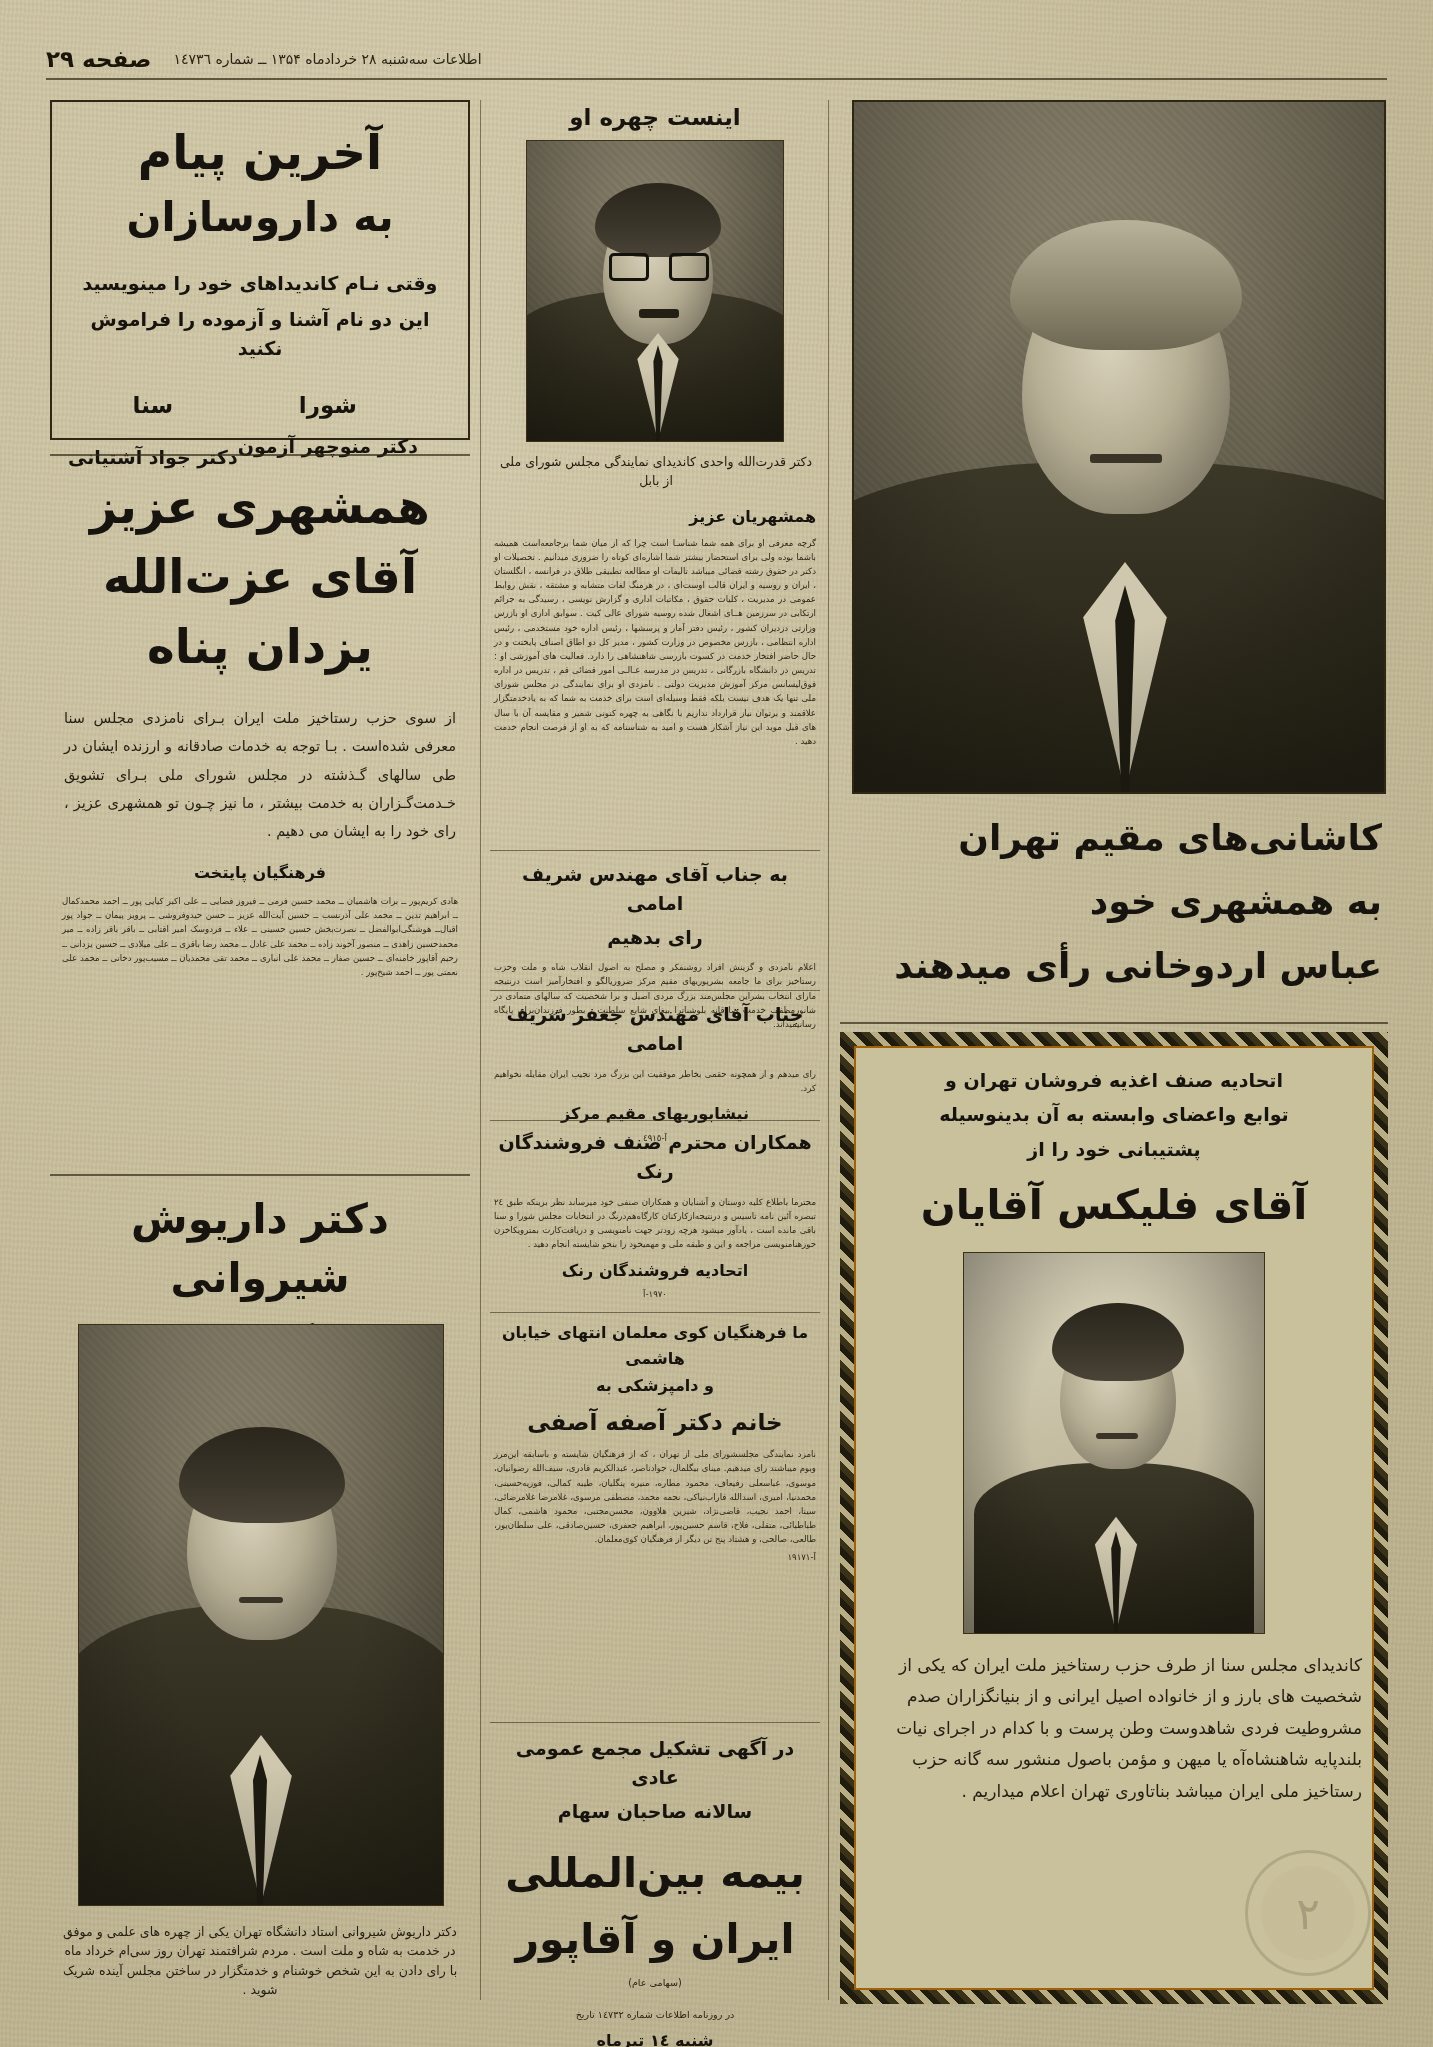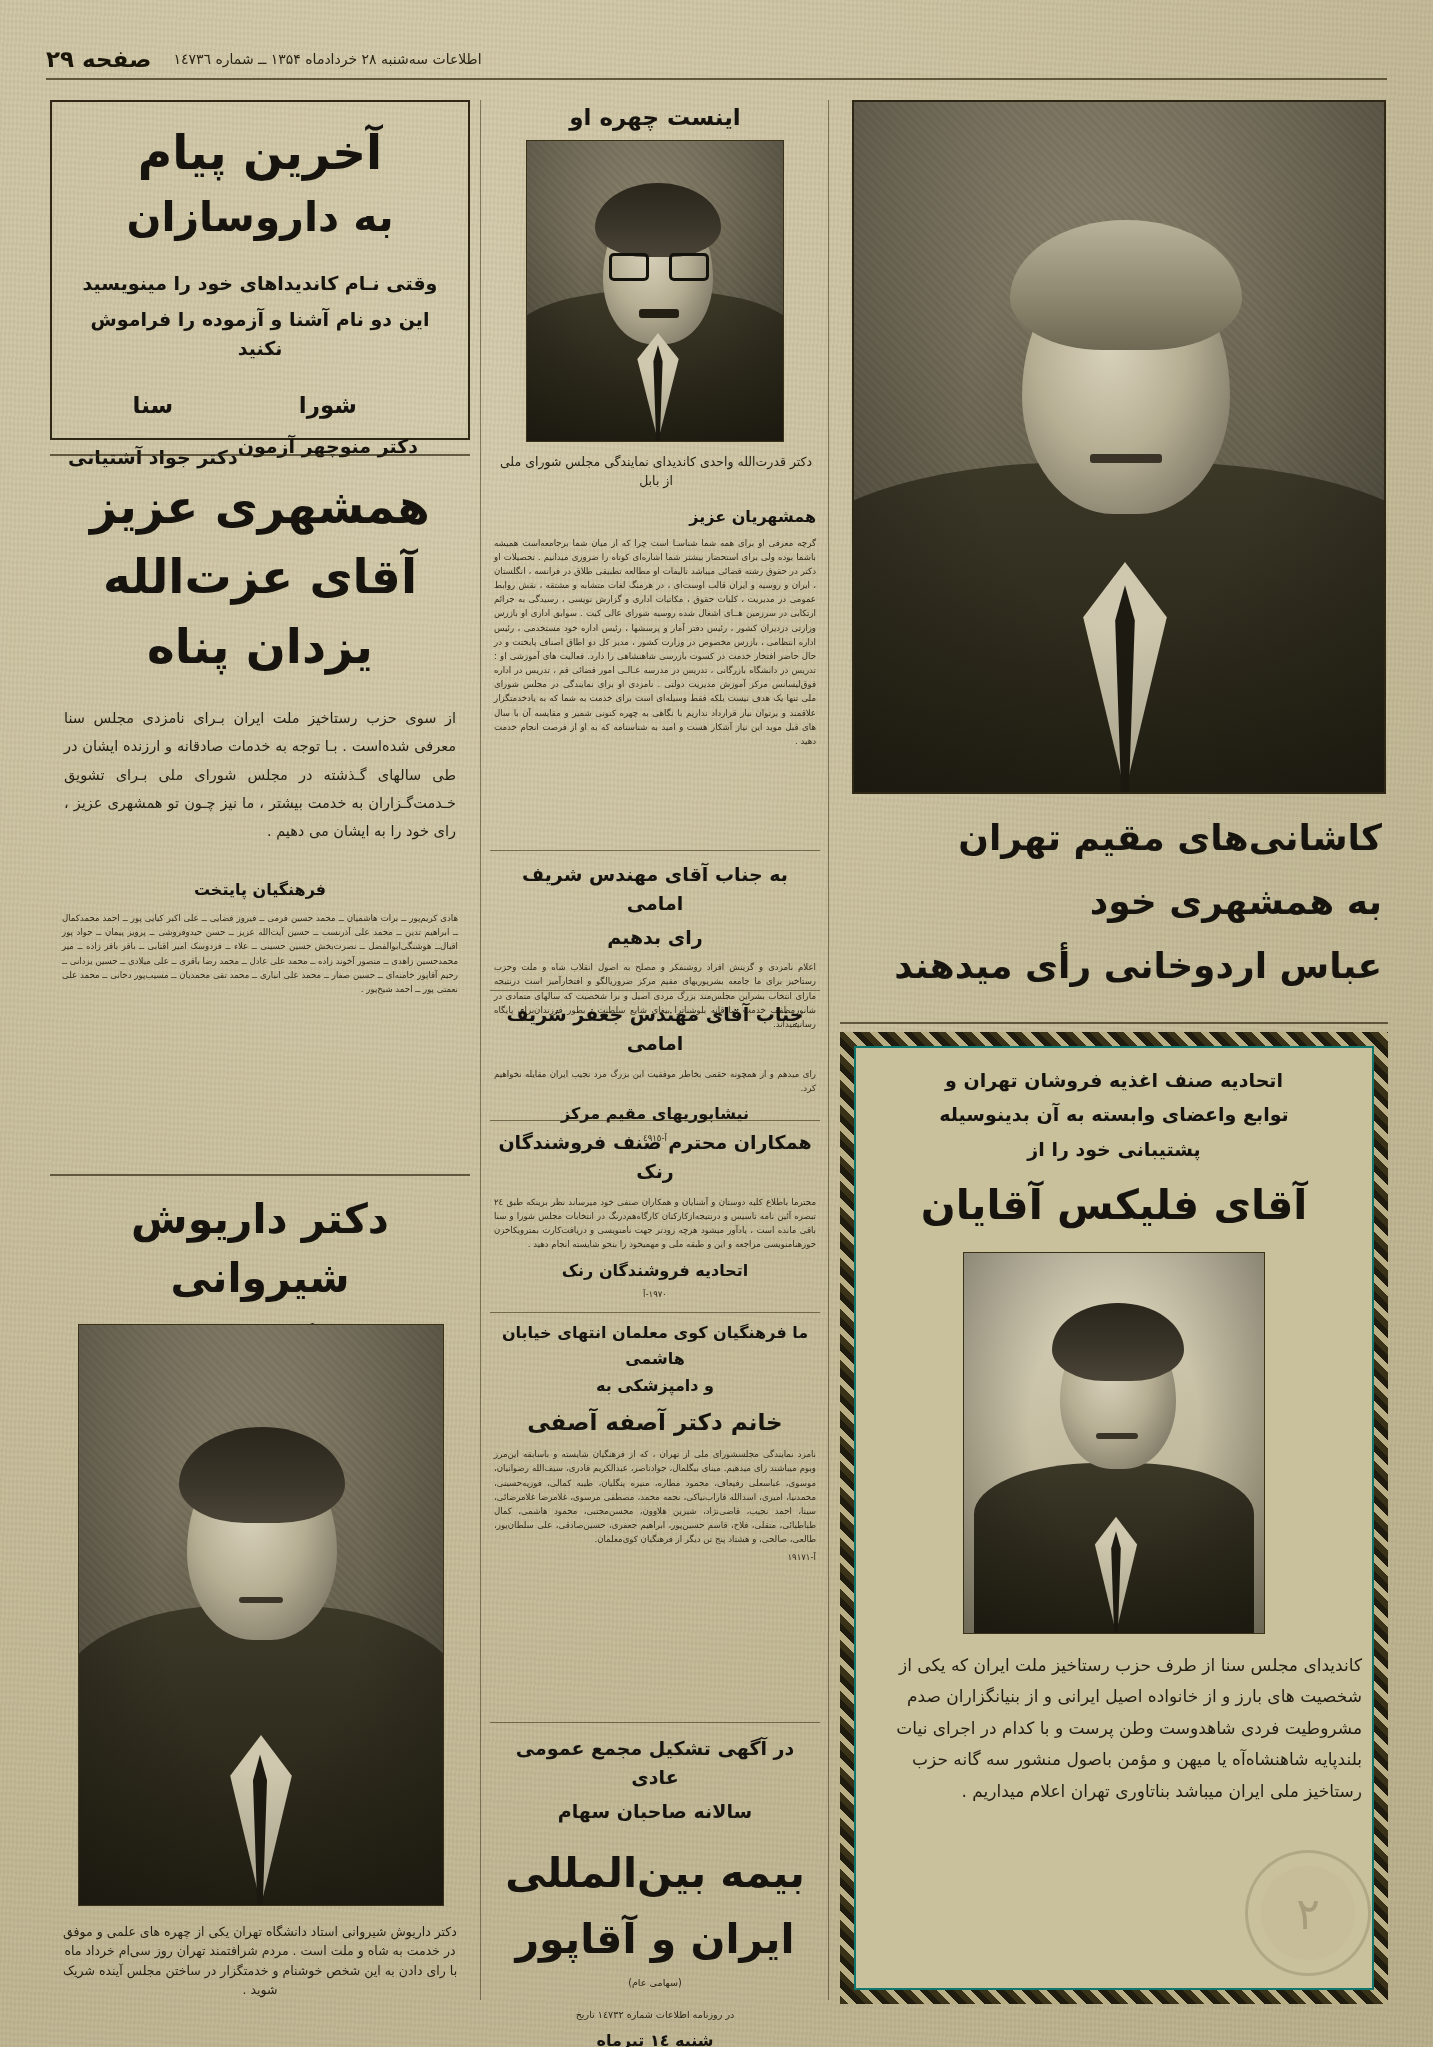--- a/index.html
+++ b/index.html
@@ -97,21 +97,21 @@
   .vline{position:absolute;width:1px;background:#3a3118;opacity:.55;}
   .hline{position:absolute;height:1px;background:#3a3118;opacity:.6;}
   .hline2{position:absolute;height:2px;background:#332b16;opacity:.7;}
 
   
   .orn{
     border:14px solid transparent;
     border-image:repeating-linear-gradient(45deg,#3a3218 0 6px,#b9ad83 6px 12px,#1f1b0e 12px 18px) 14;
     background:#c9c09c;
   }
-  .orn-inner{border:2px solid #0f766e;height:100%;box-sizing:border-box;padding:10px;}
+  .orn-inner{border:2px solid #a16207;height:100%;box-sizing:border-box;padding:10px;}
 
   .stamp{
     position:absolute;right:34px;bottom:46px;width:120px;height:120px;border-radius:50%;
     border:3px solid rgba(60,52,28,0.35);opacity:.5;
     background:radial-gradient(circle at 50% 50%, rgba(180,170,130,0.25) 0 55%, rgba(0,0,0,0) 56%);
     display:flex;align-items:center;justify-content:center;font-size:44px;color:rgba(50,44,24,.45);
   }
 </style>
 </head>
 <body>
@@ -143,21 +143,21 @@
         </div>
       </div>
     </div>
 
     <div class="box" style="left:22px;top:432px;width:420px;height:470px;">
       <div class="hline2" style="left:0;right:0;top:0;"></div>
       <div class="hd1 ctr" style="margin-top:22px;">همشهری عزیز</div>
       <div class="hd1 ctr" style="margin-top:8px;">آقای عزت‌الله</div>
       <div class="hd1 ctr" style="margin-top:8px;">یزدان پناه</div>
       <div class="body-txt" style="margin:26px 14px 0 14px;font-size:14.5px;line-height:1.95;">از سوی حزب رستاخیز ملت ایران بـرای نامزدی مجلس سنا معرفی شده‌است . بـا توجه به خدمات صادقانه و ارزنده ایشان در طی سالهای گـذشته در مجلس شورای ملی بـرای تشویق خـدمت‌گـزاران به خدمت بیشتر ، ما نیز چـون تو همشهری عزیز ، رای خود را به ایشان می دهیم .</div>
-      <div class="hd5 ctr" style="margin-top:32px;">فرهنگیان پایتخت</div>
+      <div class="hd5 ctr" style="margin-top:15px;">فرهنگیان پایتخت</div>
       <div class="body-xs" style="margin:8px 12px 0 12px;">هادی کریم‌پور ــ برات هاشمیان ــ محمد حسین فرمی ــ فیروز فضایی ــ علی اکبر کیایی پور ــ احمد محمدکمال ــ ابراهیم تدین ــ محمد علی آذرنسب ــ حسین آیت‌الله عزیز ــ حسن حیدوفروشی ــ پرویز پیمان ــ جواد پور اقبال‌ــ هوشنگی‌ابوالفضل ــ نصرت‌بخش حسین حسینی ــ علاء ــ فردوسک امیر اقتابی ــ باقر باقر زاده ــ میر محمدحسین زاهدی ــ منصور آخوند زاده ــ محمد علی عادل ــ محمد رضا باقری ــ علی میلادی ــ حسین یزدانی ــ رحیم آقاپور خامنه‌ای ــ حسین صفار ــ محمد علی انباری ــ محمد تقی محمدیان ــ مسیب‌پور دخانی ــ محمد علی نعمتی پور ــ احمد شیخ‌پور .</div>
     </div>
 
     <div class="box" style="left:22px;top:1152px;width:420px;height:830px;">
       <div class="hline2" style="left:0;right:0;top:0;"></div>
       <div class="hd2 ctr" style="margin-top:16px;">دکتر داریوش شیروانی</div>
       <div class="hd4 ctr" style="margin-top:10px;">نامزد نمایندگی مجلس شورای ملی</div>
 
       <div class="photo frame-thin" style="position:absolute;left:28px;top:150px;width:364px;height:580px;">
         <div class="body" style="left:-20px;right:-20px;height:300px;"></div>

